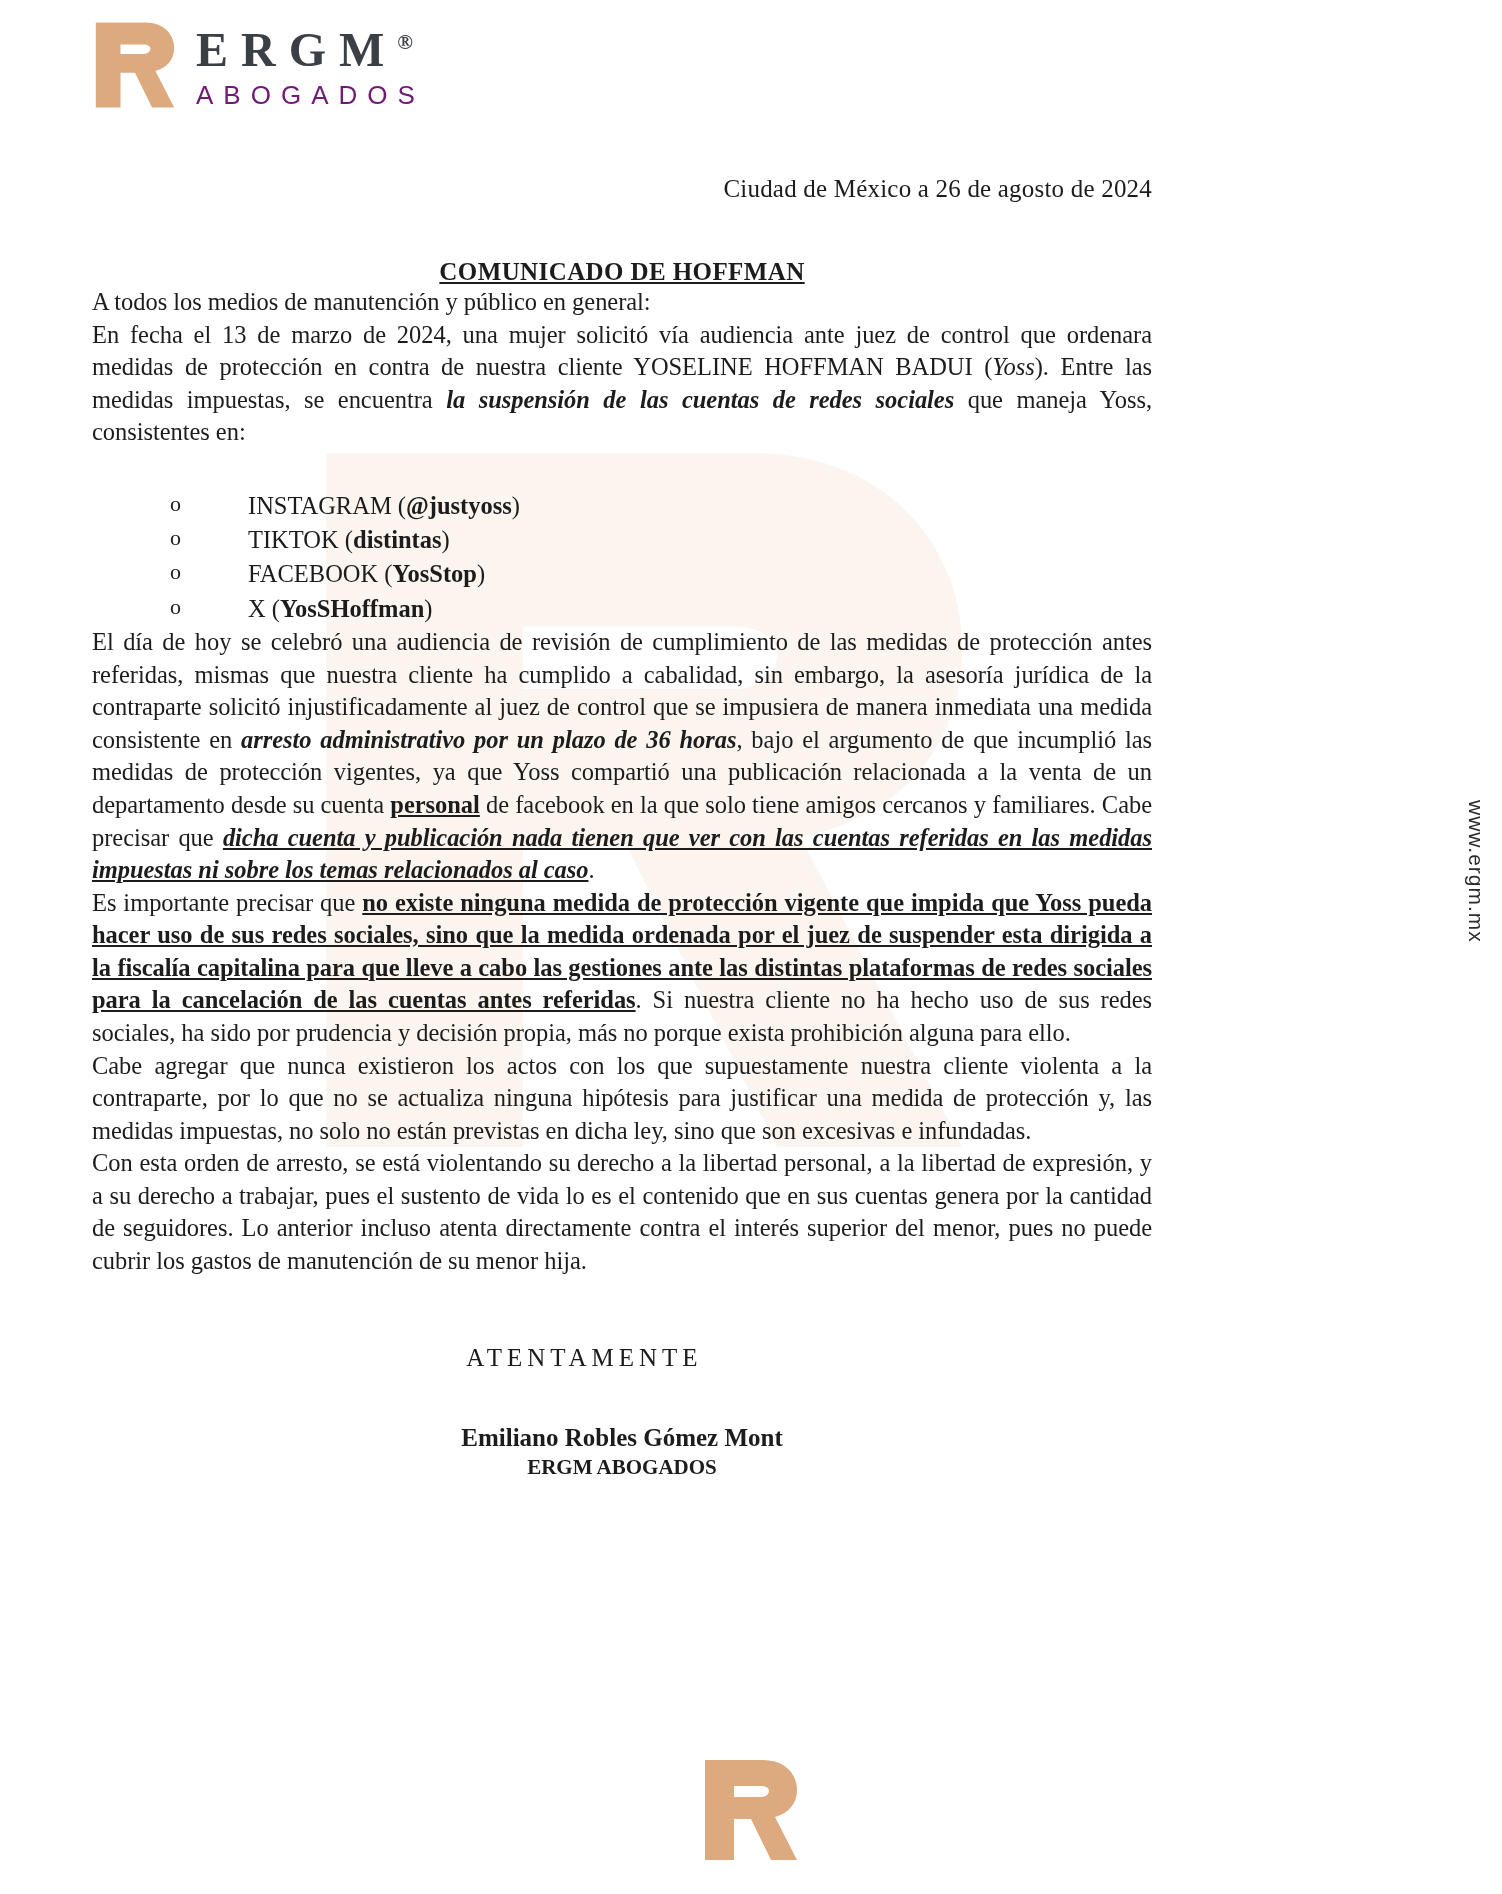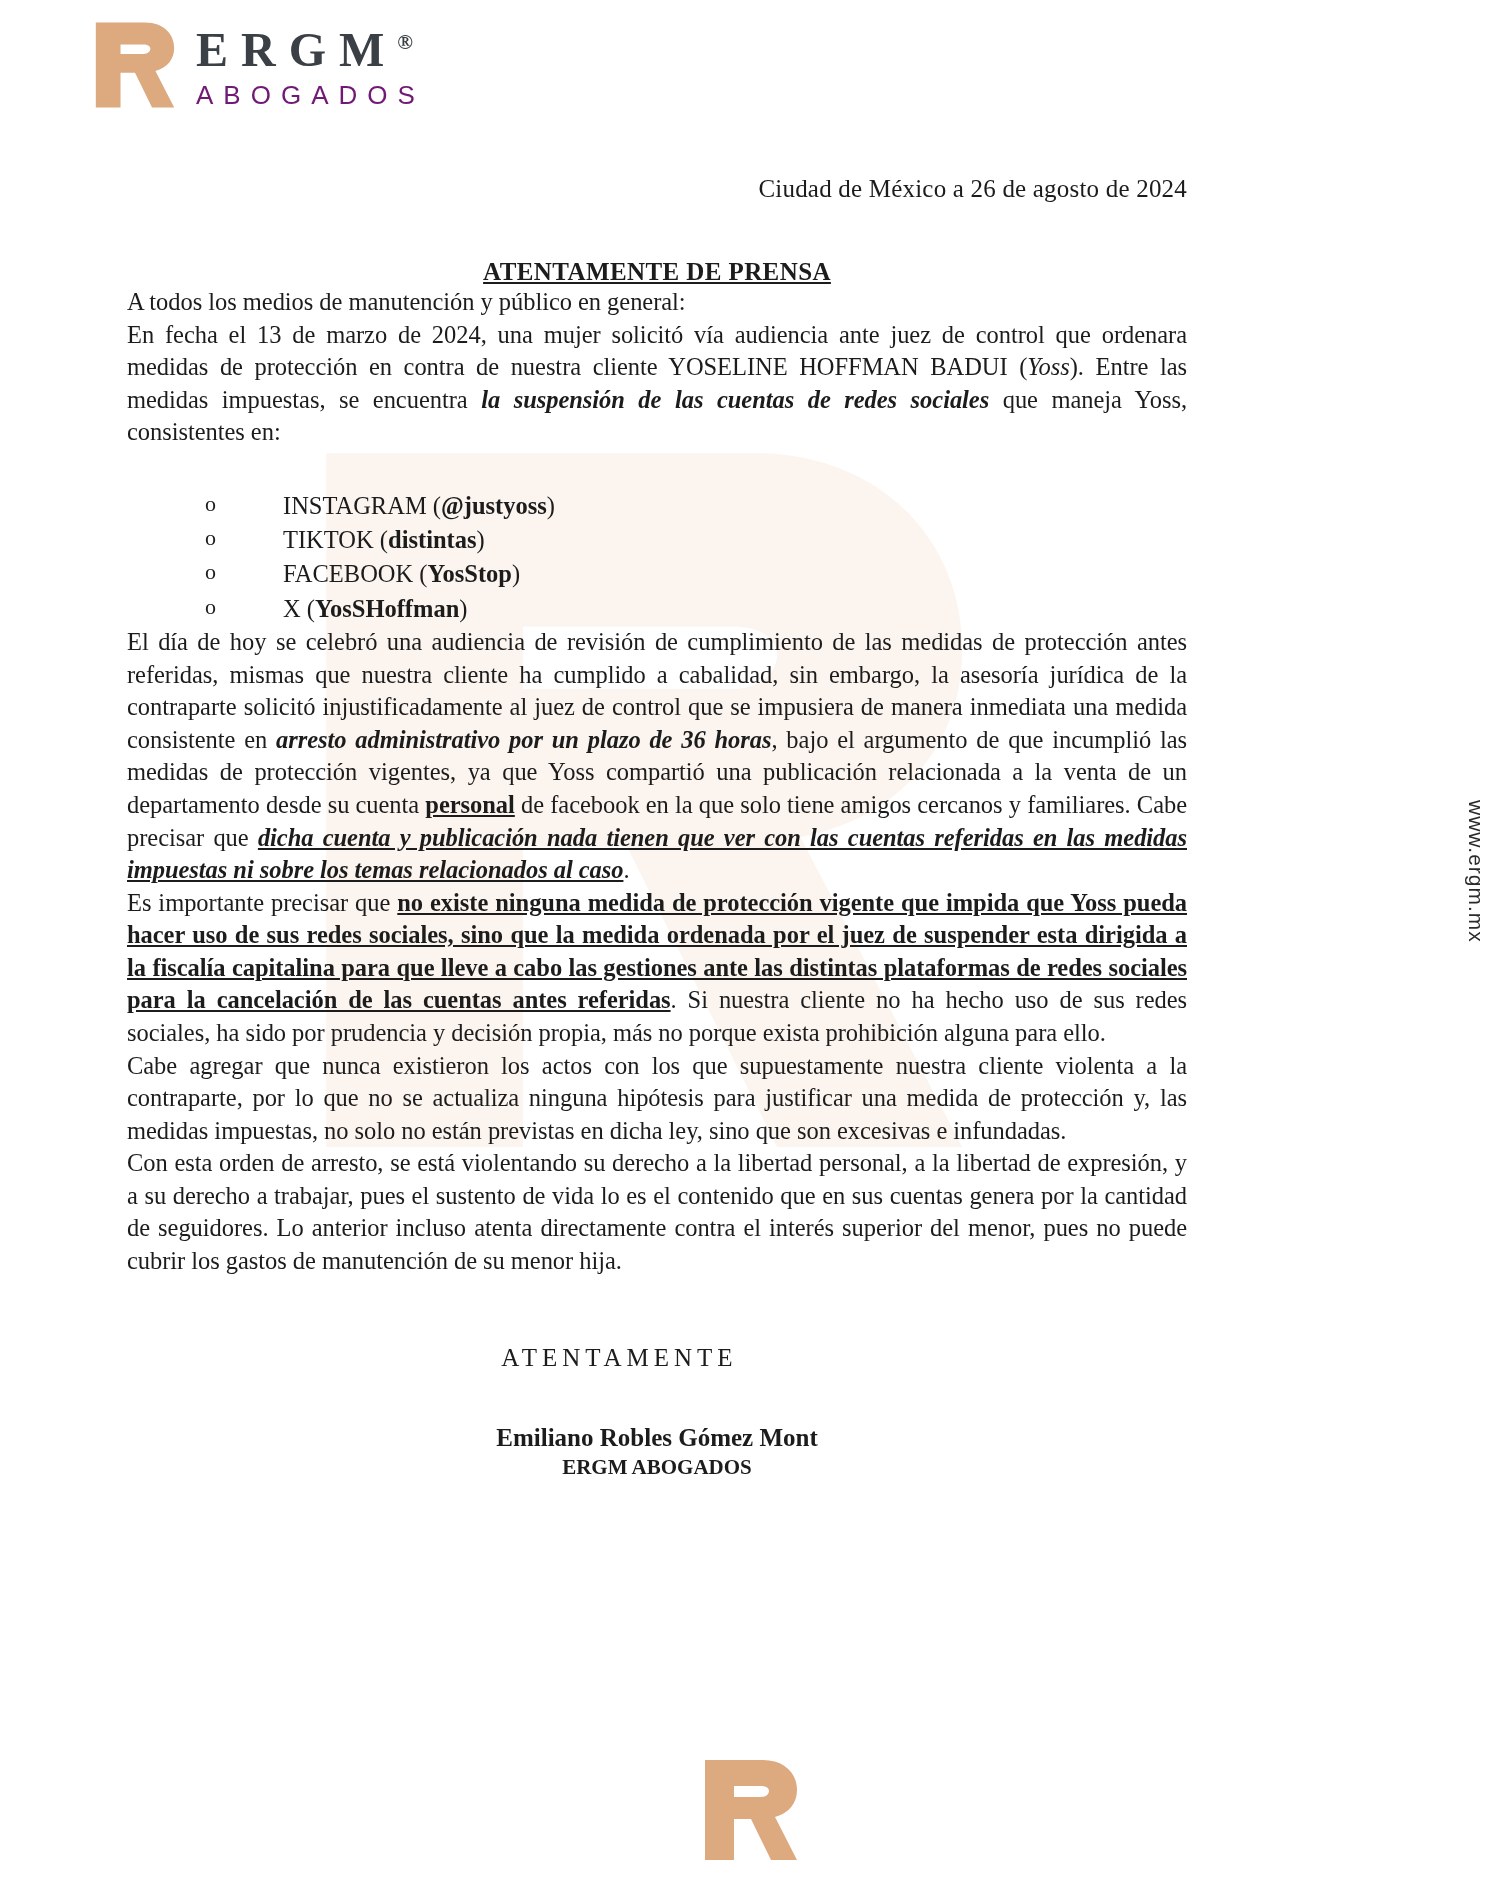--- a/index.html
+++ b/index.html
@@ -76,21 +76,20 @@
     white-space: nowrap;
   }
 
   
   .content {
     position: absolute;
     left: 92px;
     top: 0;
     width: 1060px;
     z-index: 2;
-    margin-left: 35px;
   }
   .dateline {
     text-align: right;
     font-size: 25px;
     margin-top: 175px;
     letter-spacing: 0.2px;
   }
   .doc-title {
     text-align: center;
     font-size: 25px;
@@ -208,21 +207,21 @@
     <div class="logo-text">
       <div class="logo-word"><span>ERGM</span><span class="logo-reg">®</span></div>
       <div class="logo-sub">ABOGADOS</div>
     </div>
   </div>
 
   <div class="content">
 
     <div class="dateline">Ciudad de México a 26 de agosto de 2024</div>
 
-    <div class="doc-title">ATENTAMENTE DE PRENSA</div>
+    <div class="doc-title">COMUNICADO DE HOFFMAN</div>
 
     <p class="body salutation">A todos los medios de manutención y público en general:</p>
 
     <p class="body para-1"><span>En fecha el 13 de marzo de 2024, una mujer solicitó vía audiencia ante juez de control que ordenara medidas de protección en contra de nuestra cliente YOSELINE HOFFMAN BADUI (</span><i>Yoss</i><span>). Entre las medidas impuestas, se encuentra </span><span class="bi">la suspensión de las cuentas de redes sociales</span><span> que maneja Yoss, consistentes en:</span></p>
 
     <ul class="acct-list">
       <li>
         <span class="acct-bullet">o</span>
         <span class="acct-label"><span>INSTAGRAM</span> (<b>@justyoss</b>)</span>
       </li>

